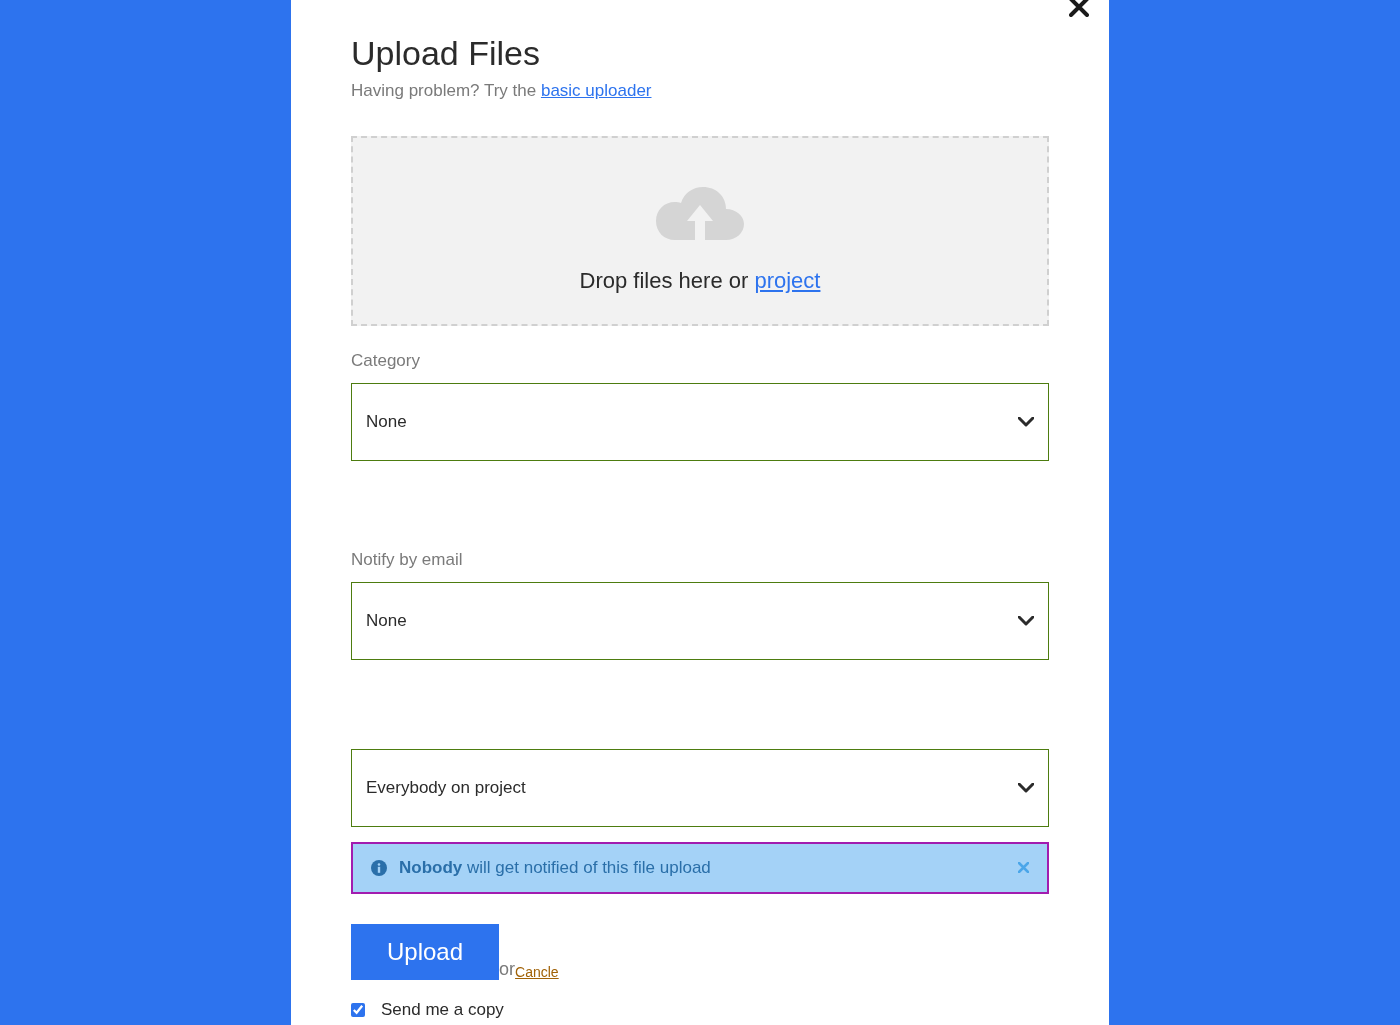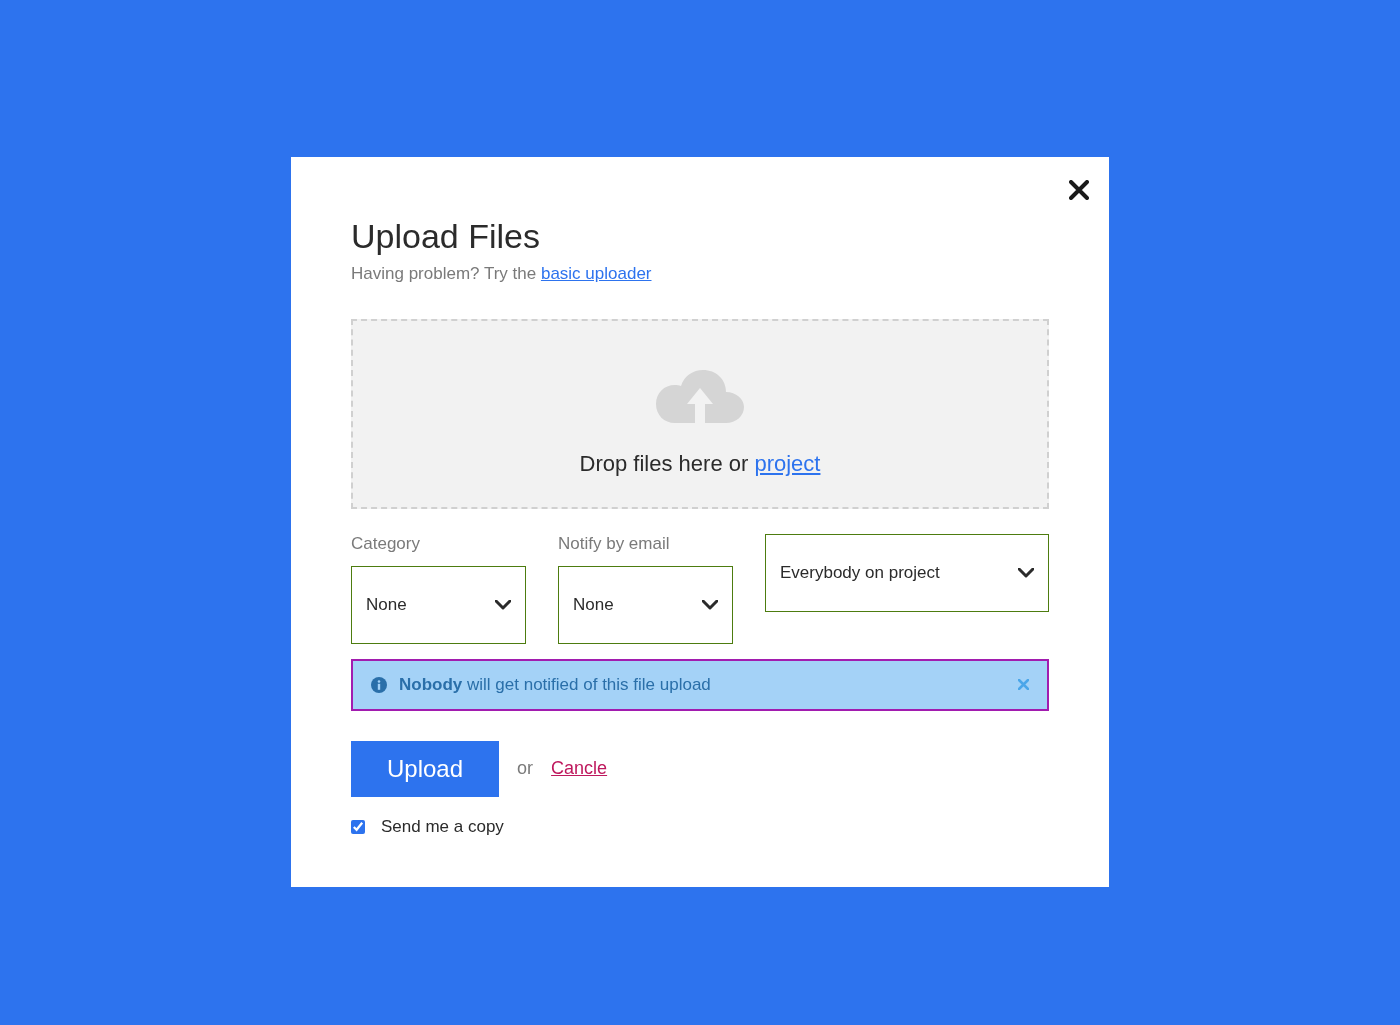--- a/index.html
+++ b/index.html
@@ -84,22 +84,23 @@
       cursor: pointer;
       border-bottom: 3px solid transparent;
       margin-bottom: -1px;
     }
     .tab.active {
       font-weight: 600;
       border-bottom-color: #2b2b2b;
     }
     .form-row {
       display: flex;
-      gap: 32px;
+      gap: 24px;
       margin-bottom: 15px;
+      flex-direction: column;
     }
     .form-group {
       display: flex;
       flex-direction: column;
     }
     .form-group:nth-child(1) { flex: 0 0 175px; }
     .form-group:nth-child(2) { flex: 0 0 175px; }
     .form-group:nth-child(3) { flex: 1; }
     .form-label {
       font-size: 17px;
@@ -149,40 +150,39 @@
     .alert-close {
       color: #4ba6e9;
       font-size: 16px;
       font-weight: bold;
       cursor: pointer;
       border: none;
       background: none;
     }
     .actions {
       display: flex;
-      align-items: center;
-      gap: 18px;
+      align-items: flex-end;
       margin-bottom: 20px;
     }
     .upload-btn {
       background: #2d73ee;
       color: #ffffff;
       border: none;
       font-size: 24px;
       padding: 14px 36px;
       cursor: pointer;
     }
     .or-text {
       font-size: 18px;
       color: #7a7a7a;
     }
     .cancel-link {
-      color: #be185d;
+      color: #a16207;
       text-decoration: underline;
-      font-size: 18px;
+      font-size: 14px;
       cursor: pointer;
     }
     .checkbox-row {
       display: flex;
       align-items: center;
       gap: 16px;
     }
     .checkbox-row input[type="checkbox"] {
       width: 14px;
       height: 14px;

